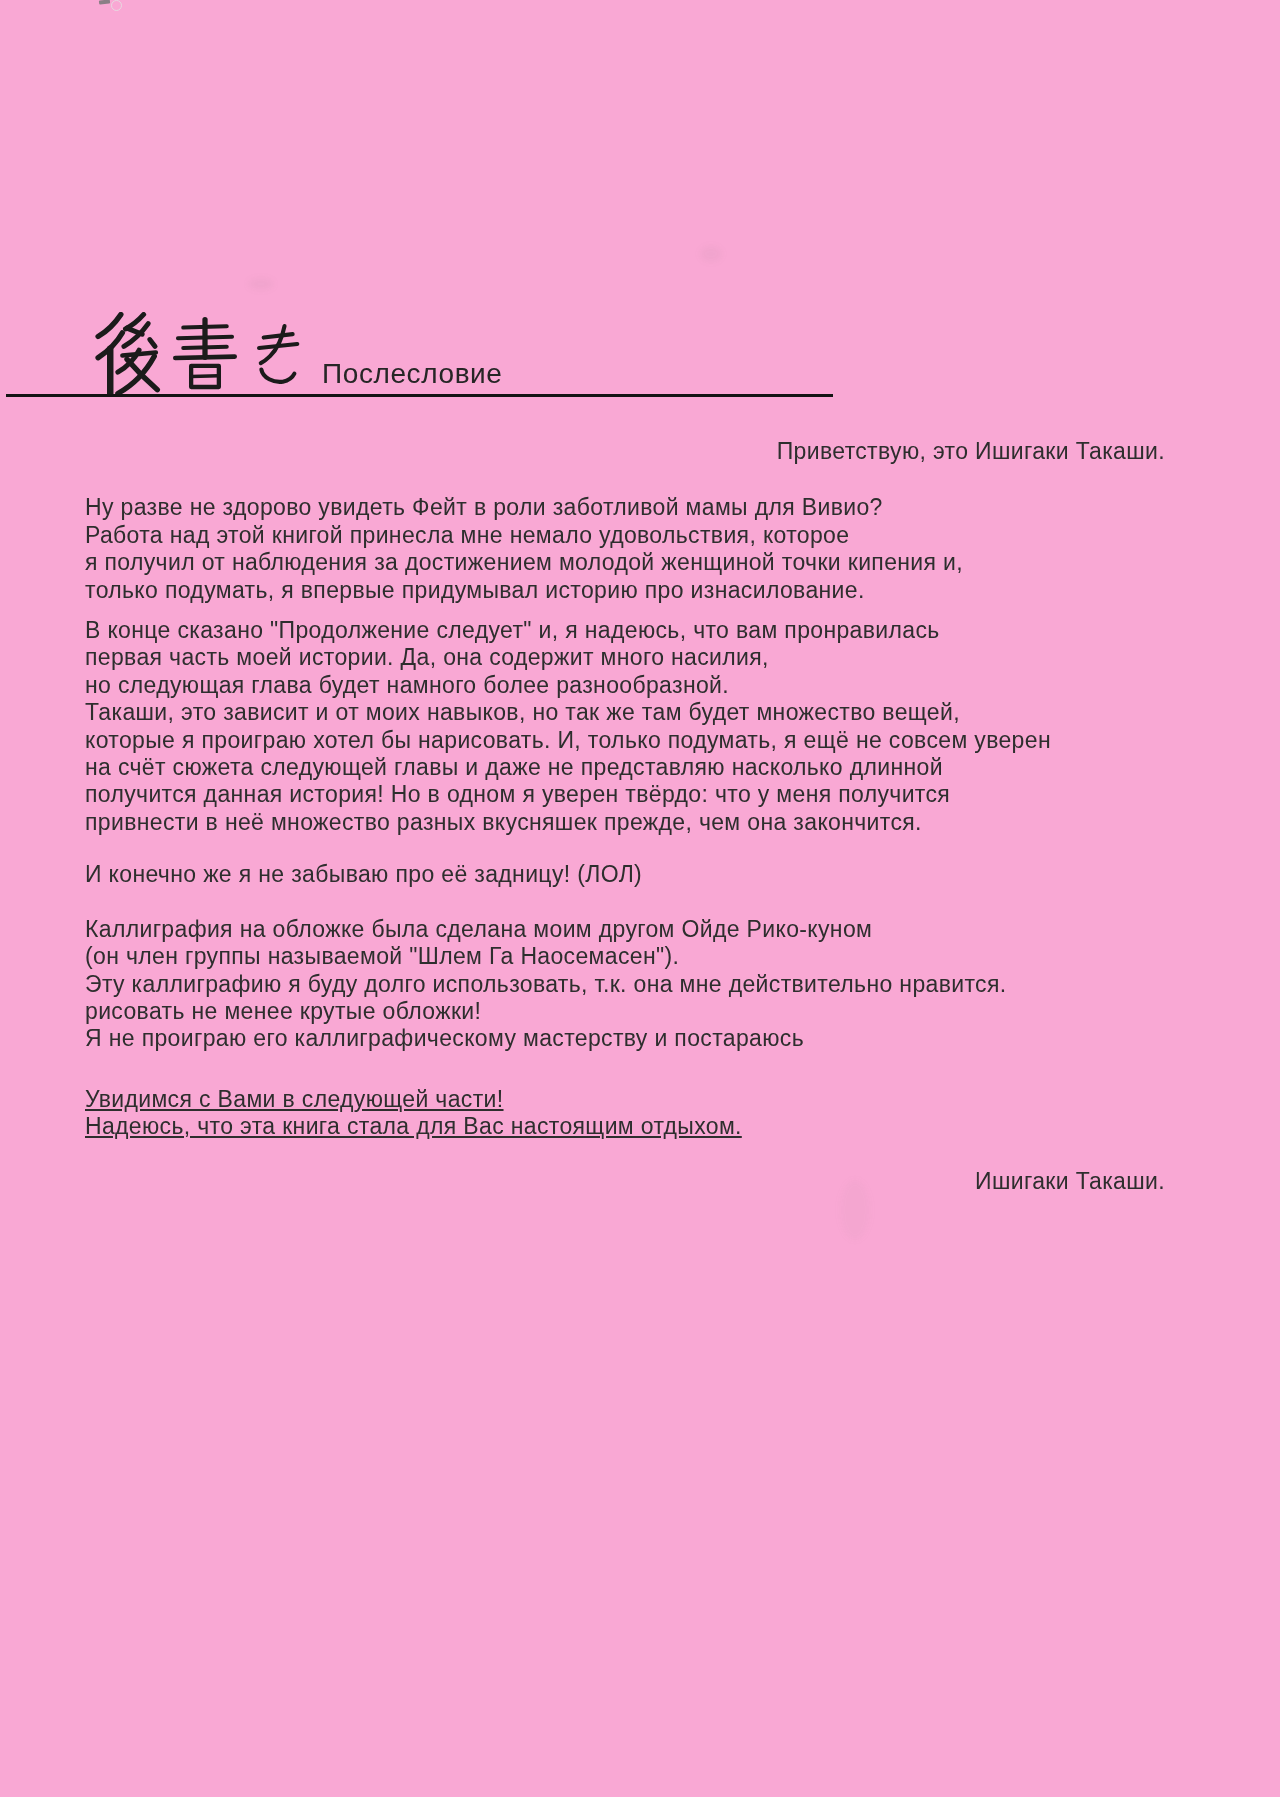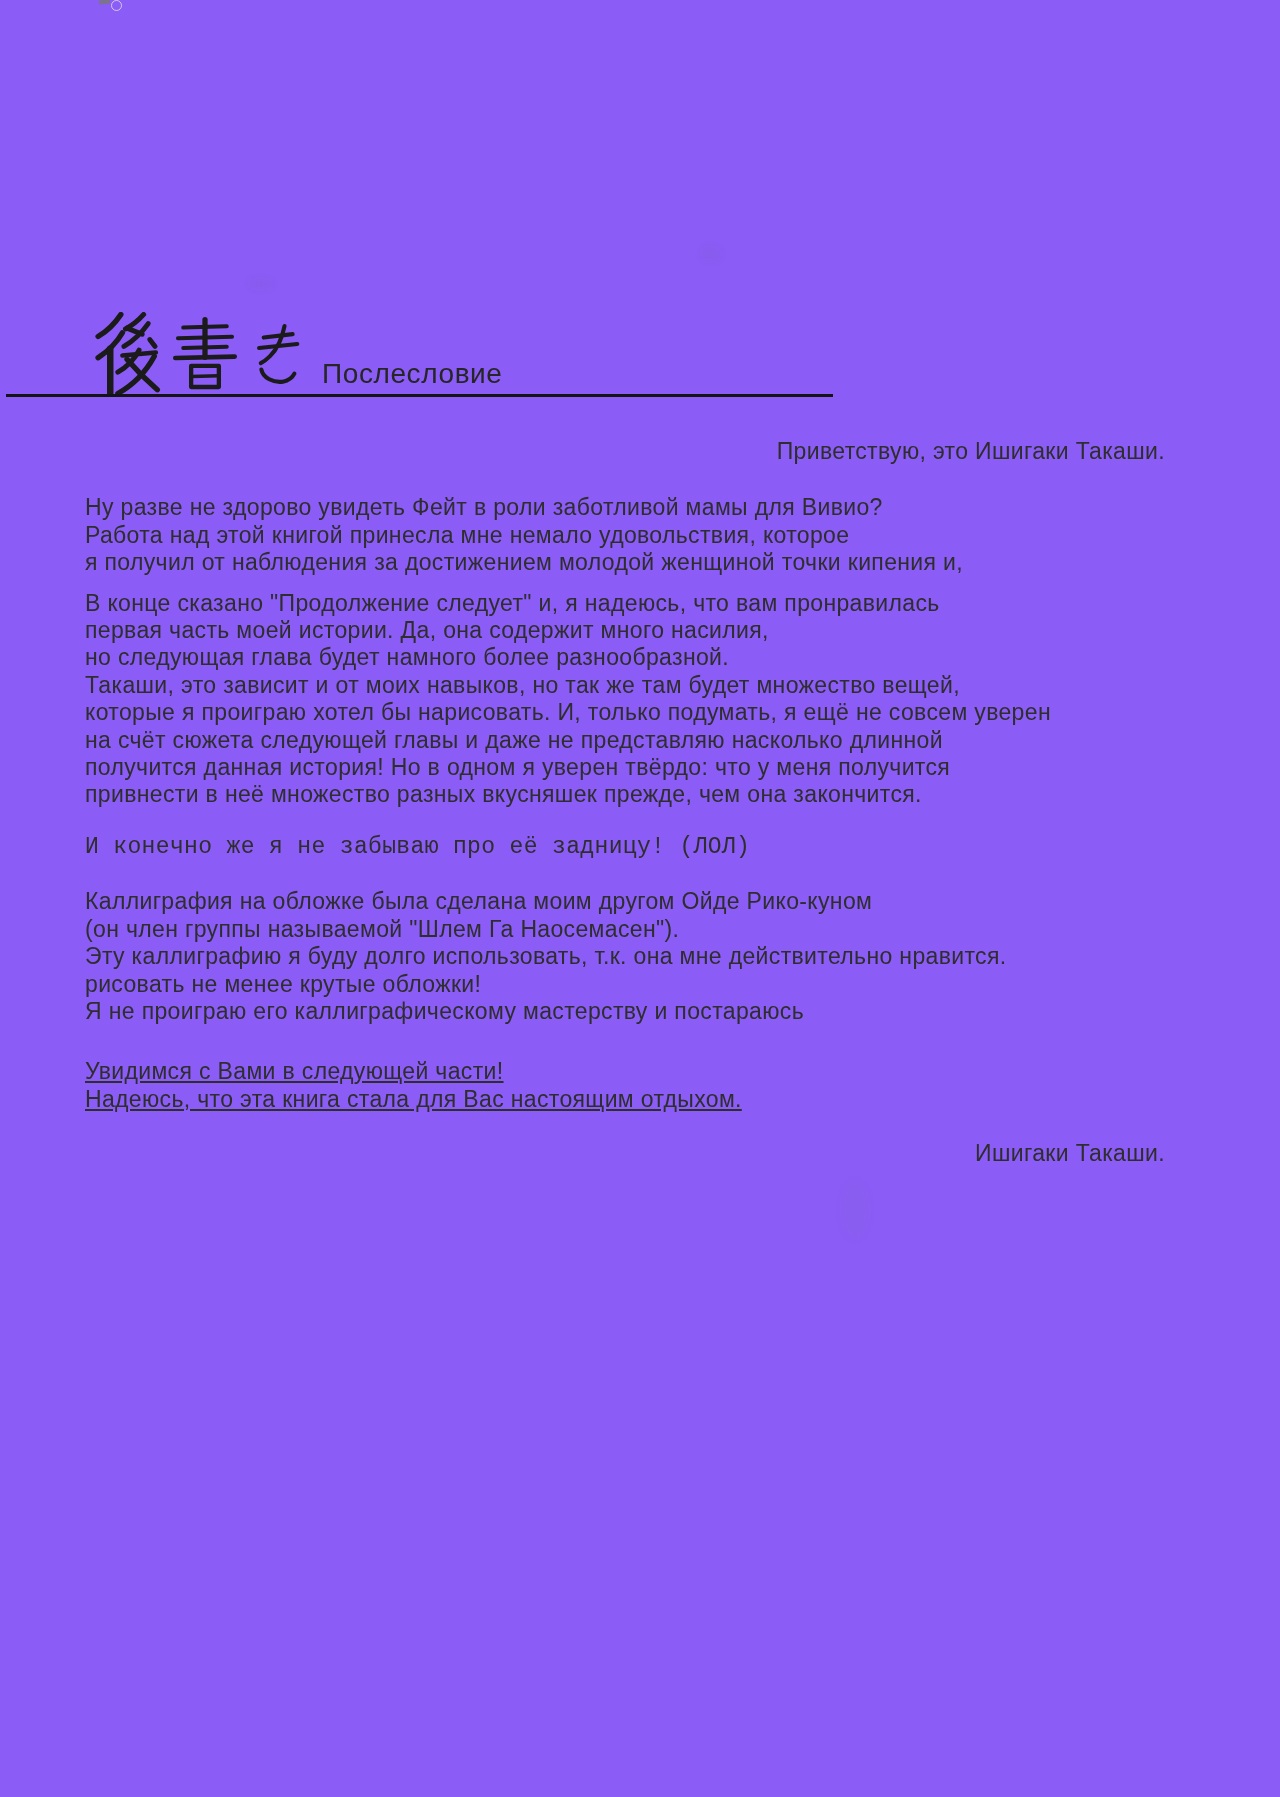--- a/index.html
+++ b/index.html
@@ -1,20 +1,20 @@
 <!DOCTYPE html>
 <html><head>
 <meta charset="utf-8">
 <style>
   html,body{margin:0;padding:0;background:#e9e9e9;}
   .page{
     position:relative;
     width:1280px;height:1797px;
     margin:0 auto;
-    background:#8b5cf6;
+    background:#f9a8d4;
     overflow:hidden;
     font-family:"Liberation Sans", sans-serif;
     color:#303030;
   }
   
   .kanji-art{position:absolute;}
   .kanji-art svg{display:block;}
   .kanji-art path{stroke:#1b1b1b;fill:none;stroke-linecap:round;stroke-linejoin:round;}
   .k1{left:92px;top:312px;}
   .k2{left:172px;top:311px;}
@@ -30,21 +30,21 @@
   
   .content{
     position:absolute;left:85px;top:438px;width:1080px;
     font-size:23px;line-height:27.4px;letter-spacing:0.35px;
     color:#2e2e2e;
   }
   .content .line{white-space:pre;}
   .p1{margin-bottom:29px;text-align:right;}
   .p2{margin-bottom:13px;}
   .p3{margin-bottom:25px;}
-  .p4{margin-bottom:27px;font-family:Liberation Mono, monospace;}
+  .p4{margin-bottom:27px;}
   .p5{margin-bottom:33px;}
   .p6{margin-bottom:16px;text-decoration:underline;}
   .signature{
     margin-top:27px;
     text-align:right;
     font-size:23px;letter-spacing:0.35px;color:#2e2e2e;
   }
   
   .speck-a{
     position:absolute;left:99px;top:0px;width:11px;height:4px;
@@ -115,20 +115,21 @@
   <div class="content">
 
     <div class="p1">
       <div class="line">Приветствую, это Ишигаки Такаши.</div>
     </div>
 
     <div class="p2">
       <div class="line">Ну разве не здорово увидеть Фейт в роли заботливой мамы для Вивио?</div>
       <div class="line">Работа над этой книгой принесла мне немало удовольствия, которое</div>
       <div class="line">я получил от наблюдения за достижением молодой женщиной точки кипения и,</div>
+      <div class="line">только подумать, я впервые придумывал историю про изнасилование.</div>
     </div>
 
     <div class="p3">
       <div class="line">В конце сказано "Продолжение следует" и, я надеюсь, что вам пронравилась</div>
       <div class="line">первая часть моей истории. Да, она содержит много насилия,</div>
       <div class="line">но следующая глава будет намного более разнообразной.</div>
       <div class="line">Такаши, это зависит и от моих навыков, но так же там будет множество вещей,</div>
       <div class="line">которые я проиграю хотел бы нарисовать. И, только подумать, я ещё не совсем уверен</div>
       <div class="line">на счёт сюжета следующей главы и даже не представляю насколько длинной</div>
       <div class="line">получится данная история! Но в одном я уверен твёрдо: что у меня получится</div>

